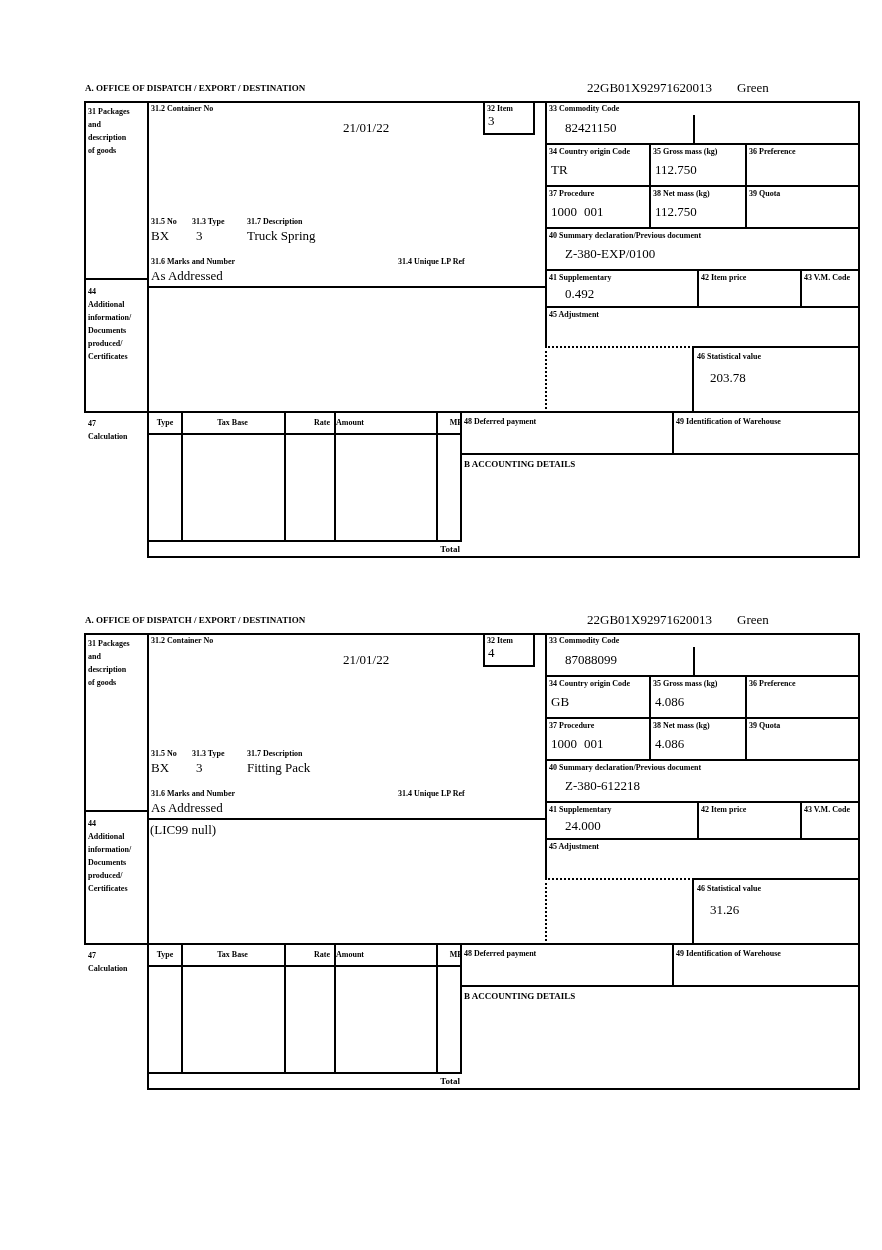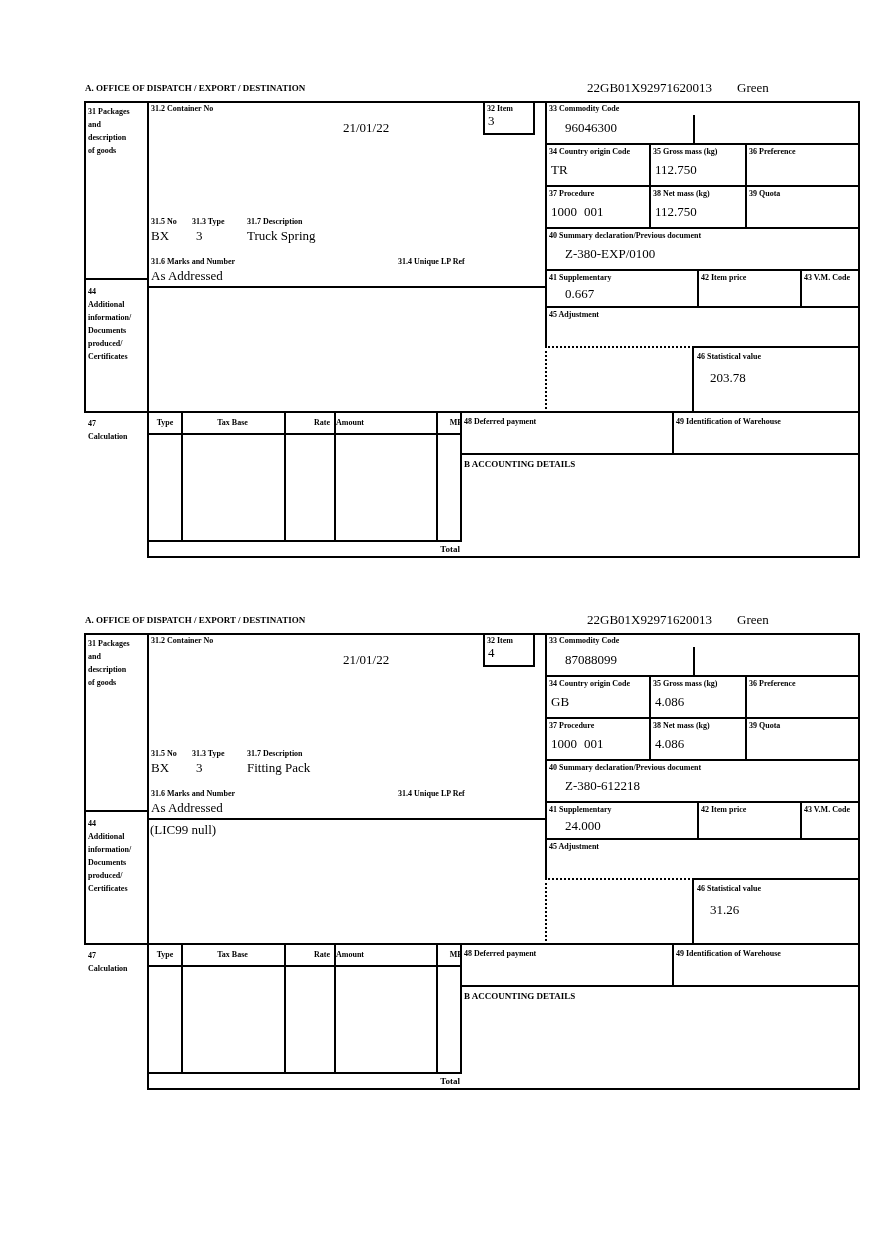--- a/index.html
+++ b/index.html
@@ -156,37 +156,37 @@
     <div class="L p-b316">31.6 Marks and Number</div>
     <div class="L p-b314">31.4 Unique LP Ref</div>
     <div class="V p-marks">As Addressed</div>
     <div class="V p-lpref"></div>
     <div class="V p-addinfo"></div>
 
     <div class="L p-b32">32 Item</div>
     <div class="V p-itemno">3</div>
 
     <div class="L p-b33">33 Commodity Code</div>
-    <div class="V p-comm">96046300</div>
+    <div class="V p-comm">82421150</div>
     <div class="L p-b34">34 Country origin Code</div>
     <div class="V p-origin">TR</div>
     <div class="L p-b35">35 Gross mass (kg)</div>
     <div class="V p-gross">112.750</div>
     <div class="L p-b36">36 Preference</div>
     <div class="V p-pref"></div>
     <div class="L p-b37">37 Procedure</div>
     <div class="V p-proc"><span>1000</span><span>001</span></div>
     <div class="L p-b38">38 Net mass (kg)</div>
     <div class="V p-net">112.750</div>
     <div class="L p-b39">39 Quota</div>
     <div class="V p-quota"></div>
     <div class="L p-b40">40 Summary declaration/Previous document</div>
     <div class="V p-prev">Z-380-EXP/0100</div>
     <div class="L p-b41">41 Supplementary</div>
-    <div class="V p-suppl">0.667</div>
+    <div class="V p-suppl">0.492</div>
     <div class="L p-b42">42 Item price</div>
     <div class="V p-price"></div>
     <div class="L p-b43">43 V.M. Code</div>
     <div class="V p-vm"></div>
     <div class="L p-b45">45 Adjustment</div>
     <div class="V p-adj"></div>
     <div class="L p-b46">46 Statistical value</div>
     <div class="V p-stat">203.78</div>
 
     <div class="L p-th-type">Type</div>

